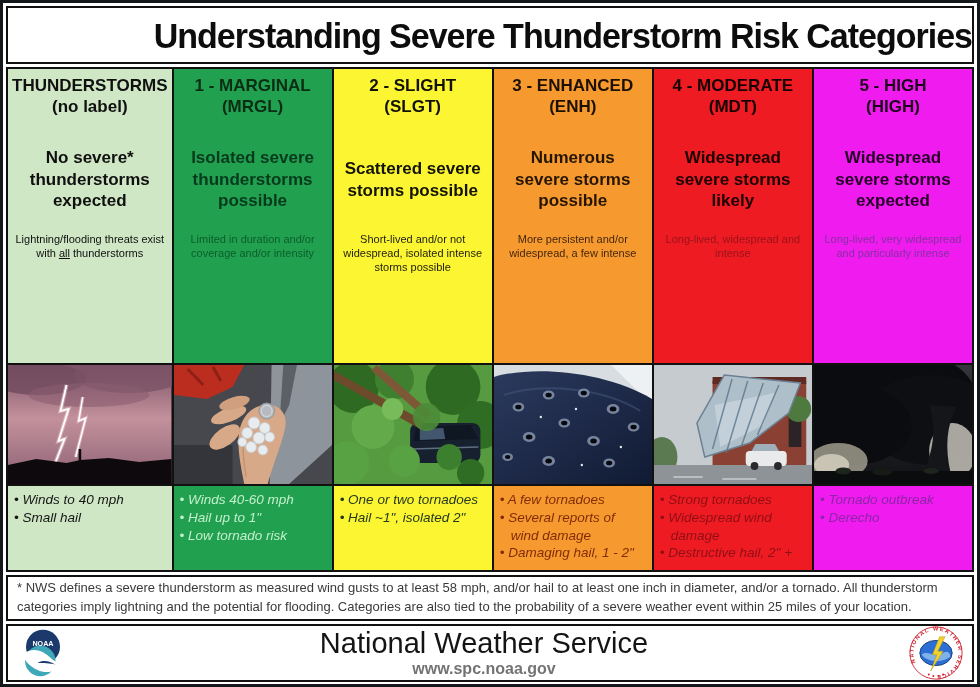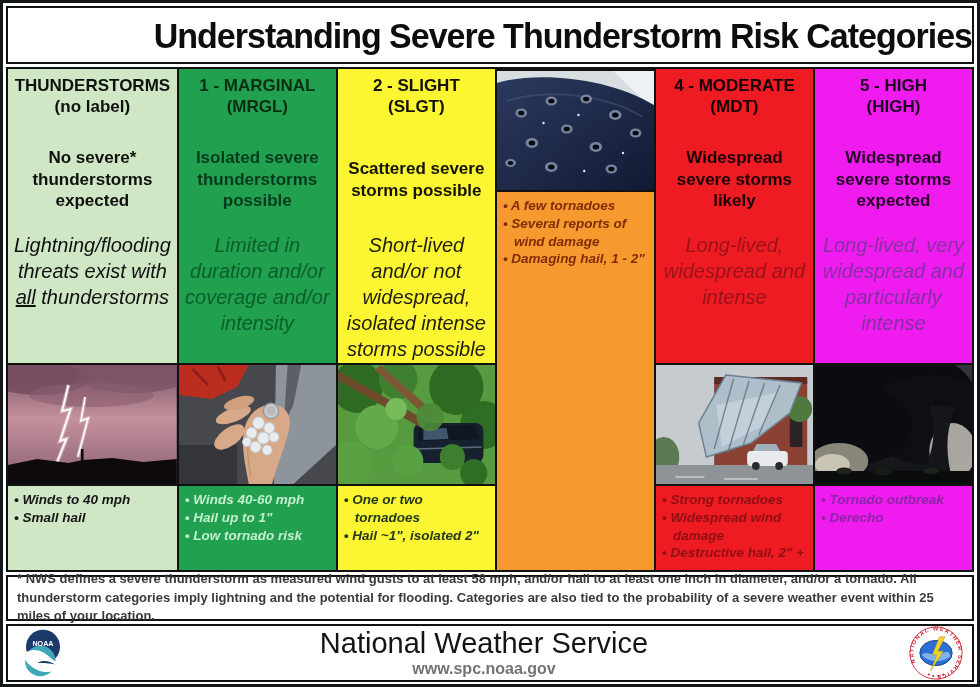--- a/index.html
+++ b/index.html
@@ -24,38 +24,38 @@
     display:grid; grid-template-columns:repeat(6,1fr); gap:2px;
   }
   .risk-col { background:var(--bg); display:flex; flex-direction:column; }
   .cell-text { height:294px; flex:none; padding:6px 4px 4px; text-align:center; }
   .cat-name   { font-size:17px; font-weight:bold; line-height:1.25; color:var(--name); }
   .cat-abbrev { font-size:17px; font-weight:bold; line-height:1.25; color:var(--name); }
   .cat-summary{
     margin-top:10px; min-height:104px; display:flex; align-items:center; justify-content:center;
     font-size:17px; font-weight:bold; line-height:1.28; color:var(--sum); padding:0 4px;
   }
-  .cat-desc { font-size:20px; line-height:1.3; color:var(--desc); padding:0 2px;font-style:italic; }
+  .cat-desc { font-size:11px; line-height:1.3; color:var(--desc); padding:0 2px; }
   .cat-desc u { text-decoration:underline; }
   .cell-photo {
     height:123px; flex:none; border-top:2px solid #111; border-bottom:2px solid #111;
     overflow:hidden; background:#000;
   }
   .cell-photo svg { display:block; width:100%; height:100%; }
   .cell-bullets { flex:1; padding:5px 6px; }
   .cell-bullets ul { list-style:none; }
   .cell-bullets li {
-    font-size:13.5px; font-weight:bold; font-style:italic; line-height:1.32;
+    font-size:13.5px; font-weight:normal; font-style:italic; line-height:1.32;
     color:var(--blt); padding-left:11px; text-indent:-11px;
   }
   .cell-bullets li::before { content:"• "; }
   
   .footnote {
     flex:none; height:46px; border:2px solid #111; background:#fff;
-    font-size:13px; font-weight:bold; color:#3a3a3a; line-height:1.45;
+    font-size:13px; font-weight:normal; color:#3a3a3a; line-height:1.45;
     padding:3px 9px; display:flex; align-items:center;
   }
   
   .footer {
     flex:none; height:58px; border:2px solid #111; background:#fff;
     display:flex; align-items:center; padding:0 8px;
   }
   .footer-logo-left  { width:60px; flex:none; display:flex; align-items:center; }
   .footer-logo-right { width:72px; flex:none; display:flex; justify-content:flex-end; align-items:center; }
   .footer-center { flex:1; text-align:center; }
@@ -183,20 +183,26 @@
       </div>
       <div class="cell-bullets">
         <ul>
           <li>One or two tornadoes</li>
           <li>Hail ~1", isolated 2"</li>
         </ul>
       </div>
     </div>
 
     <div class="risk-col" style="--bg: #f69a2f; --name: #1c1002; --sum: #271503; --desc: #46260b; --blt: #812c06;">
+      <div class="cell-text">
+        <div class="cat-name">3 - ENHANCED</div>
+        <div class="cat-abbrev">(ENH)</div>
+        <div class="cat-summary">Numerous severe storms possible</div>
+        <div class="cat-desc">More persistent and/or widespread, a few intense</div>
+      </div>
       <div class="cell-photo">
         <svg viewBox="0 0 162 119" preserveAspectRatio="none" aria-hidden="true">
           <defs>
             <linearGradient id="hood4" x1="0" y1="0" x2="1" y2="1">
               <stop offset="0" stop-color="#2c3a5e"></stop>
                 <stop offset="1" stop-color="#101a33"></stop>
             </linearGradient>
           </defs>
           <rect width="162" height="119" fill="#d7dde1"></rect>
           <polygon points="120,0 162,0 162,40" fill="#eef1f3"></polygon>

